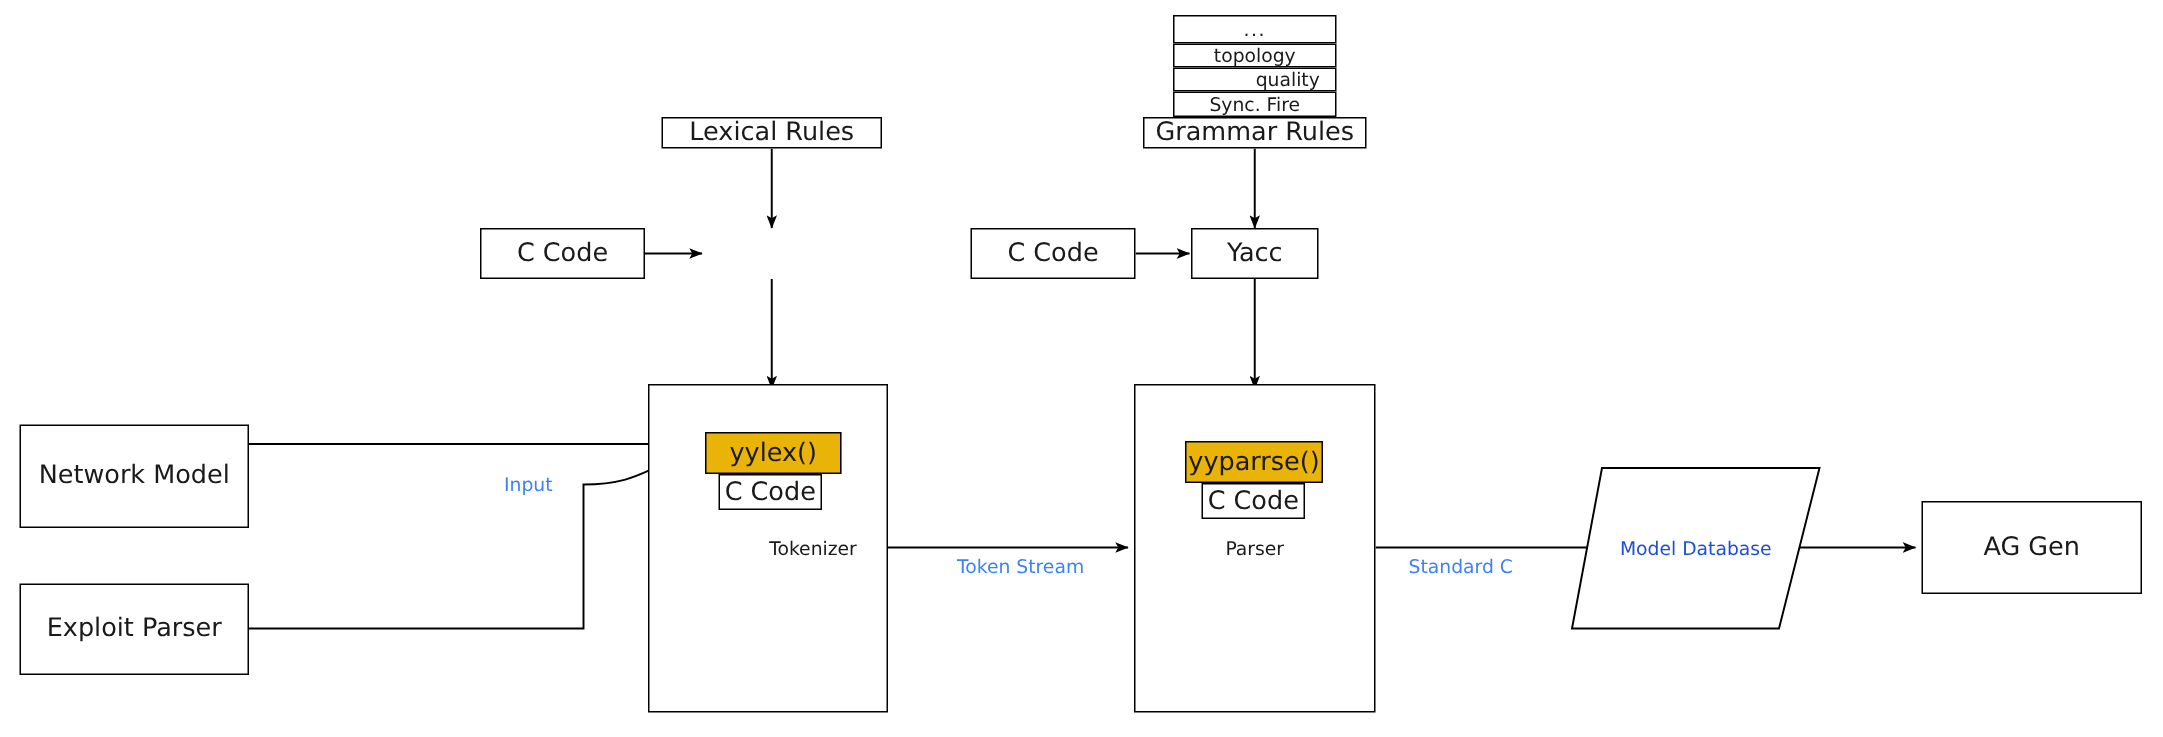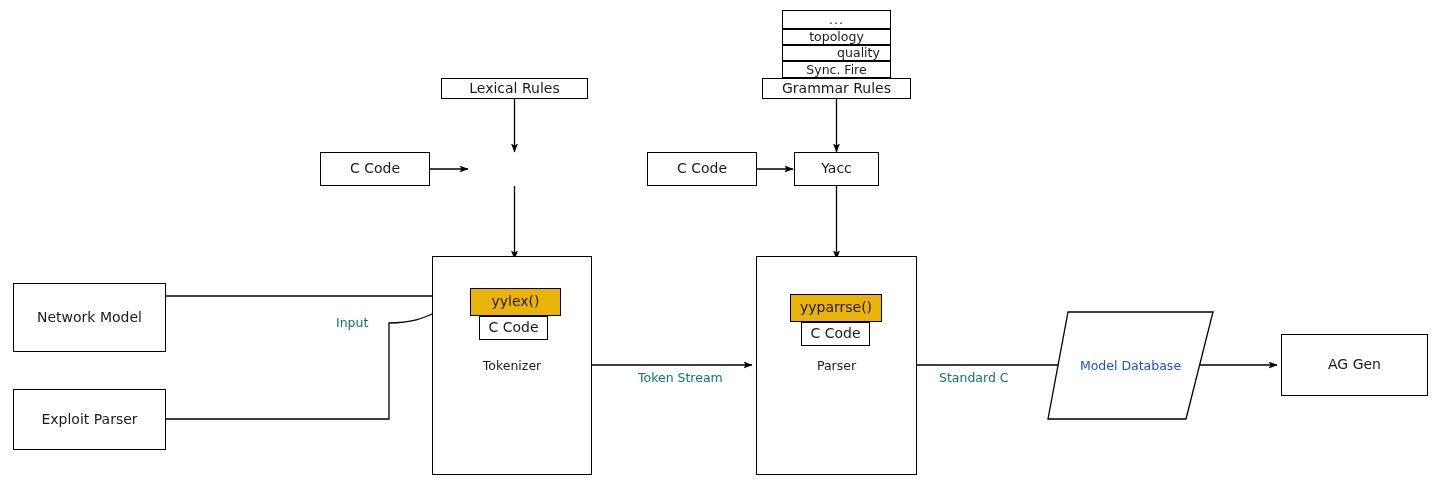--- a/index.html
+++ b/index.html
@@ -28,21 +28,21 @@
   }
   .node {
     position: absolute;
     box-sizing: border-box;
     border: 1.3px solid #000000;
     background: #ffffff;
     display: flex;
     align-items: center;
     justify-content: center;
     color: #1a1a1a;
-    font-size: 14px;
+    font-size: 17px;
     line-height: 1.1;
     text-align: center;
     white-space: nowrap;
   }
   .container-node {
     align-items: flex-start;
     justify-content: center;
   }
   .container-label {
     position: absolute;
@@ -54,21 +54,21 @@
   .hl {
     background: #eab308;
     border: 1.3px solid #000000;
   }
   .stack-item {
     font-size: 12.5px;
   }
   .edge-label {
     position: absolute;
     font-size: 12.5px;
-    color: #0f766e;
+    color: #3b82f6;
     white-space: nowrap;
     background: transparent;
   }
   .para-text {
     position: absolute;
     font-size: 12.5px;
     color: #1d4ed8;
     white-space: nowrap;
     text-align: center;
   }
@@ -151,21 +151,21 @@
     <span>Exploit Parser</span>
   </div>
 
   <div class="node container-node" style="left:432px; top:256px; width:160px; height:219px;"></div>
   <div class="node hl" style="left:470px; top:288px; width:91px; height:28px;">
     <span>yylex()</span>
   </div>
   <div class="node" style="left:479px; top:316px; width:69px; height:24px;">
     <span>C Code</span>
   </div>
-  <div class="container-label" style="left:432px; top:358px; width:160px;">Tokenizer</div>
+  <div class="container-label" style="left:432px; top:358px; width:160px;padding-left:30px;">Tokenizer</div>
 
   <div class="node container-node" style="left:756px; top:256px; width:161px; height:219px;"></div>
   <div class="node hl" style="left:790px; top:294px; width:92px; height:28px;">
     <span>yyparrse()</span>
   </div>
   <div class="node" style="left:801px; top:322px; width:69px; height:24px;">
     <span>C Code</span>
   </div>
   <div class="container-label" style="left:756px; top:358px; width:161px;">Parser</div>
 

